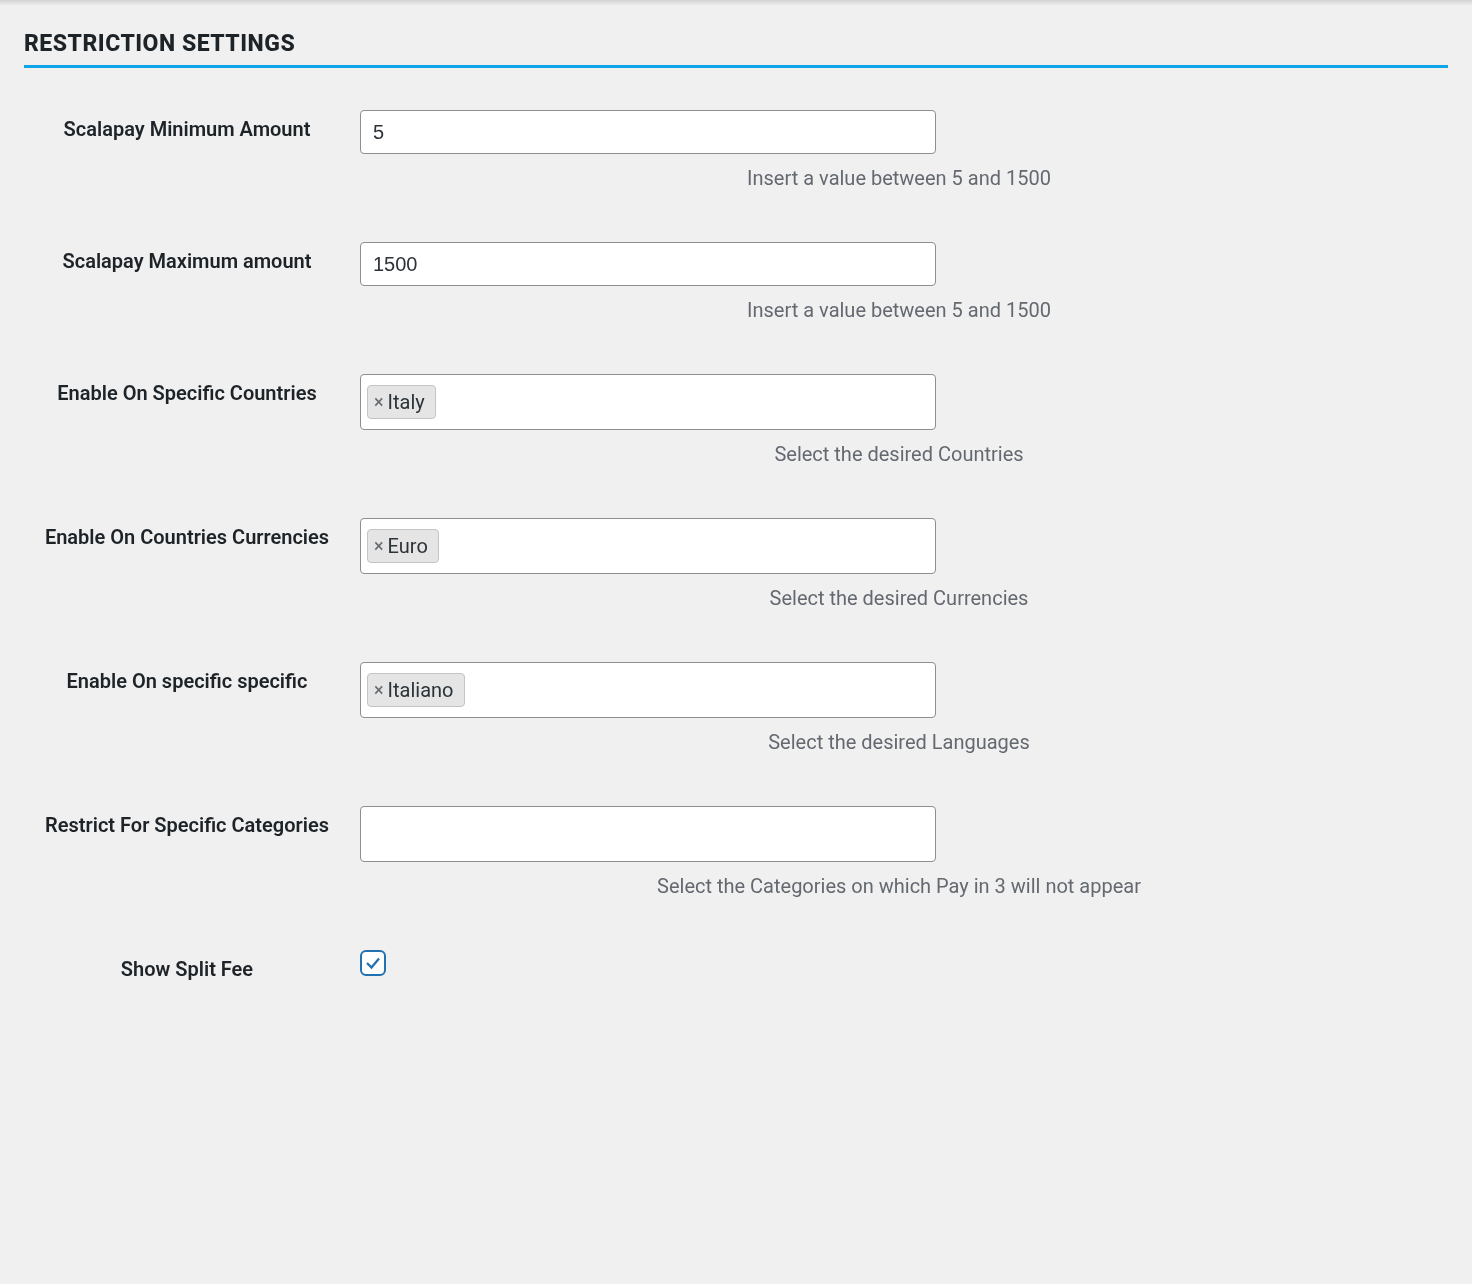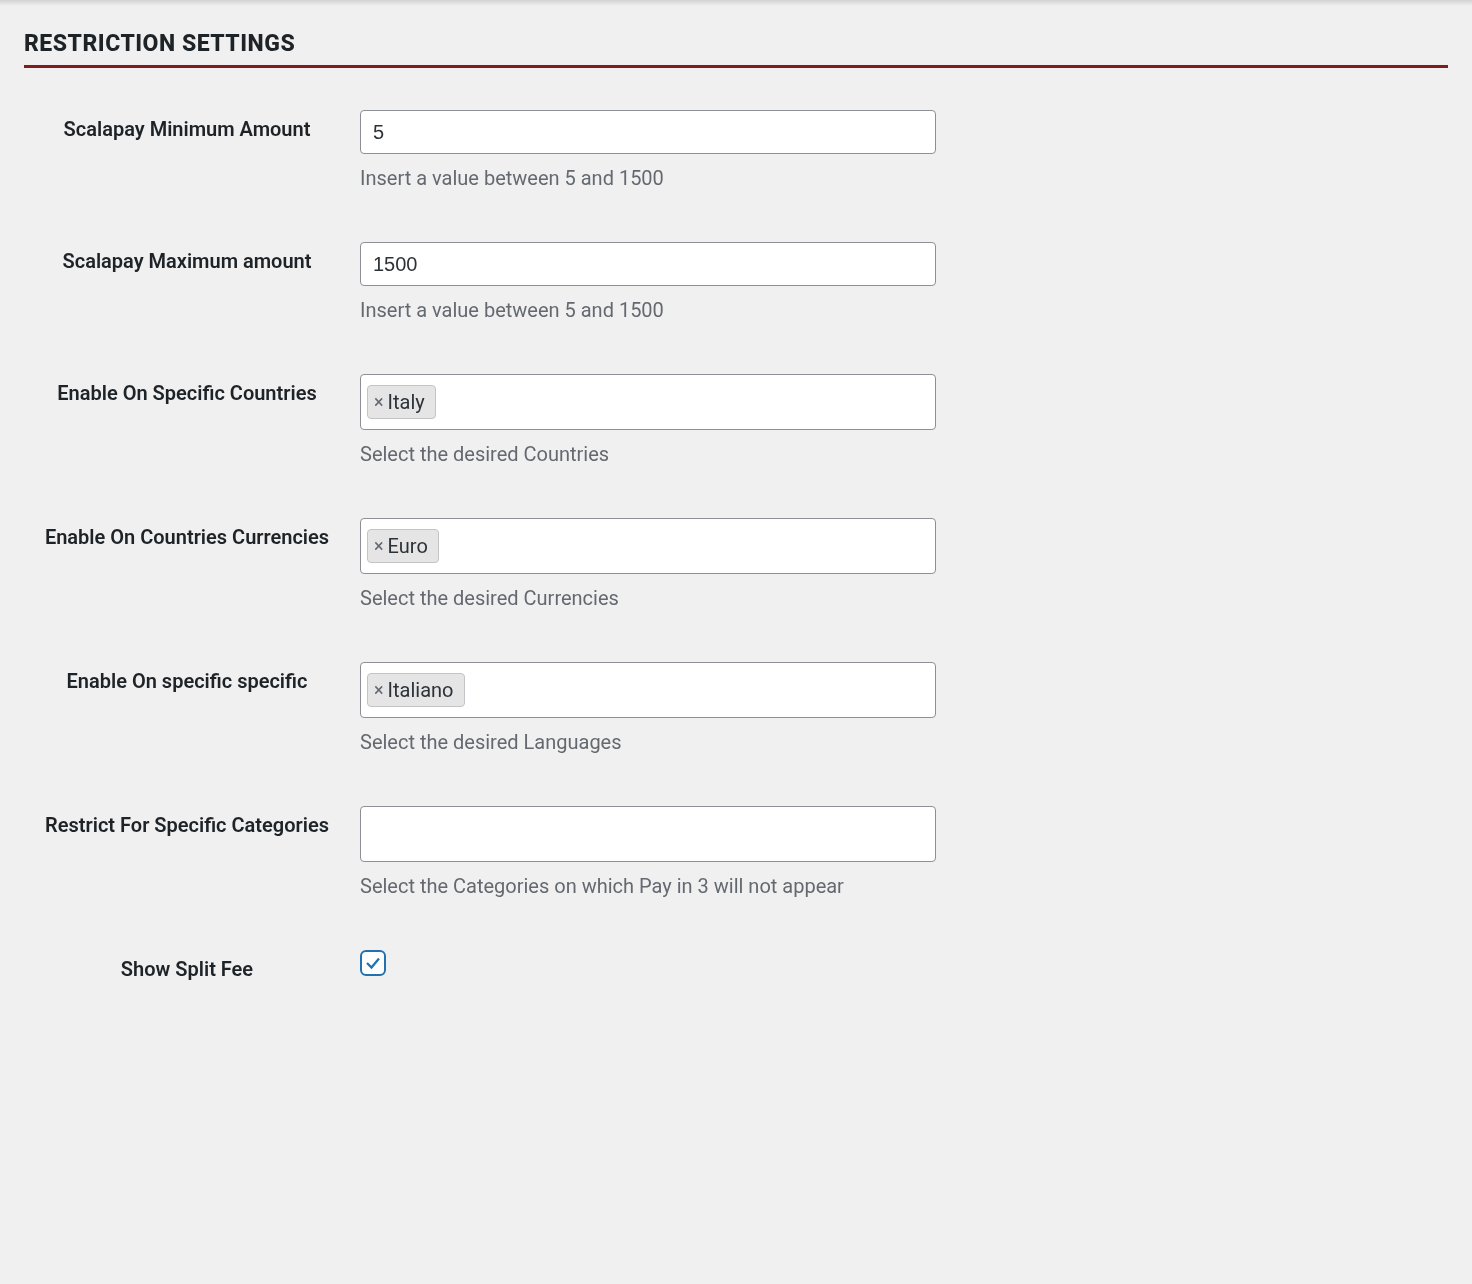--- a/index.html
+++ b/index.html
@@ -14,21 +14,21 @@
   .wrap {
     padding: 24px 24px 60px 24px;
   }
   .section-heading {
     font-size: 23px;
     font-weight: 800;
     letter-spacing: 0.5px;
     text-transform: uppercase;
     margin: 0 0 10px 0;
     padding-bottom: 8px;
-    border-bottom: 3px solid #7f1d1d;
+    border-bottom: 3px solid #0ea5e9;
     color: #1d2327;
   }
   .form-table {
     width: 100%;
     border-collapse: collapse;
   }
   .form-table th {
     text-align: center;
     vertical-align: top;
     font-weight: 600;
@@ -82,20 +82,21 @@
     font-size: 18px;
     color: #646970;
     margin-right: 4px;
     line-height: 1;
     cursor: pointer;
   }
   .description {
     font-size: 20px;
     color: #646970;
     margin: 12px 0 0 0;
+    text-align: center;
   }
   .checkbox-wrap {
     display: inline-flex;
     align-items: center;
     justify-content: center;
     width: 26px;
     height: 26px;
     border: 2.5px solid #2271b1;
     border-radius: 6px;
     background: #fff;

